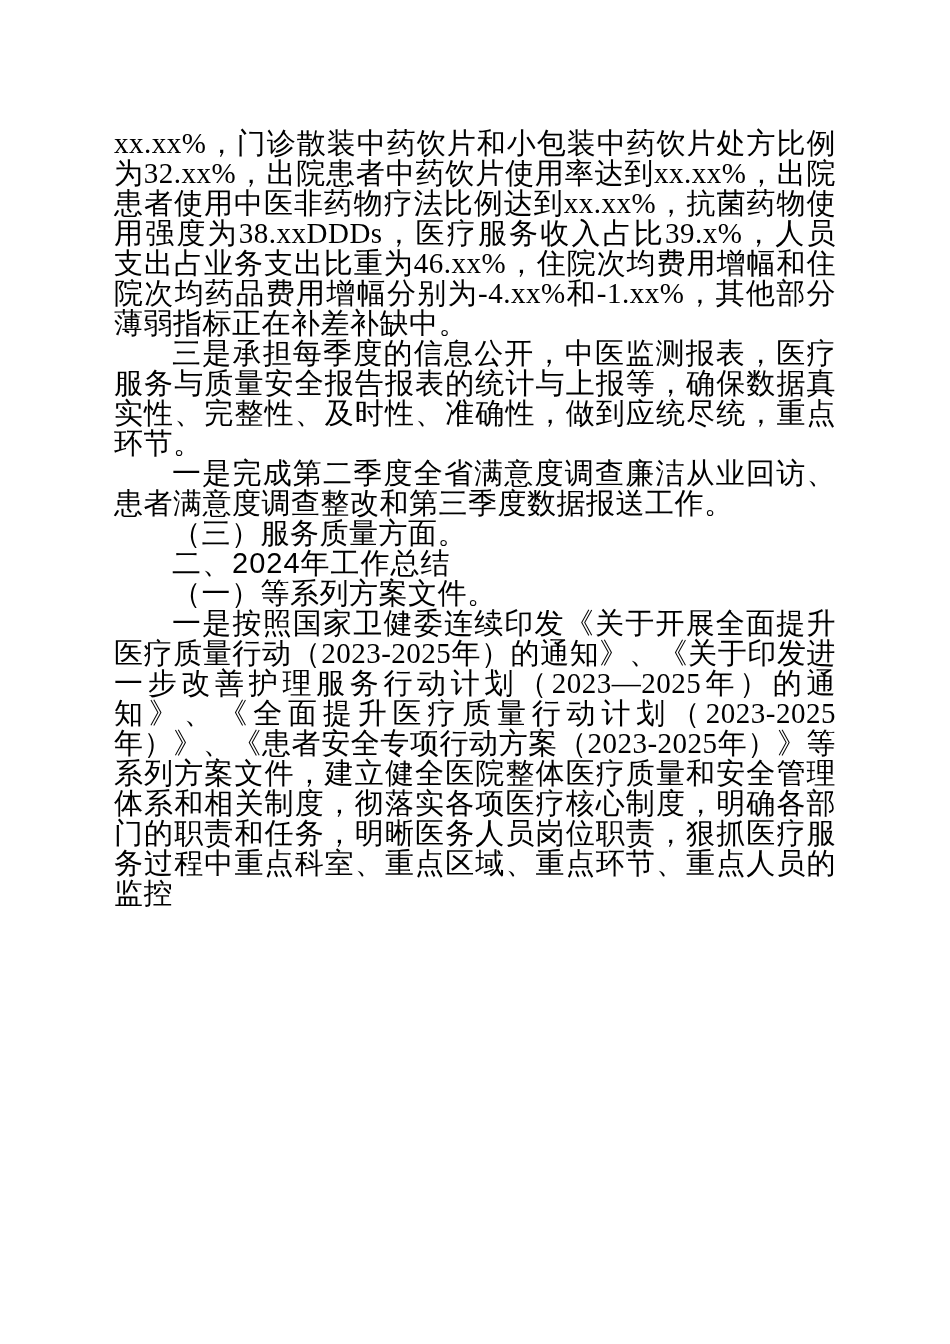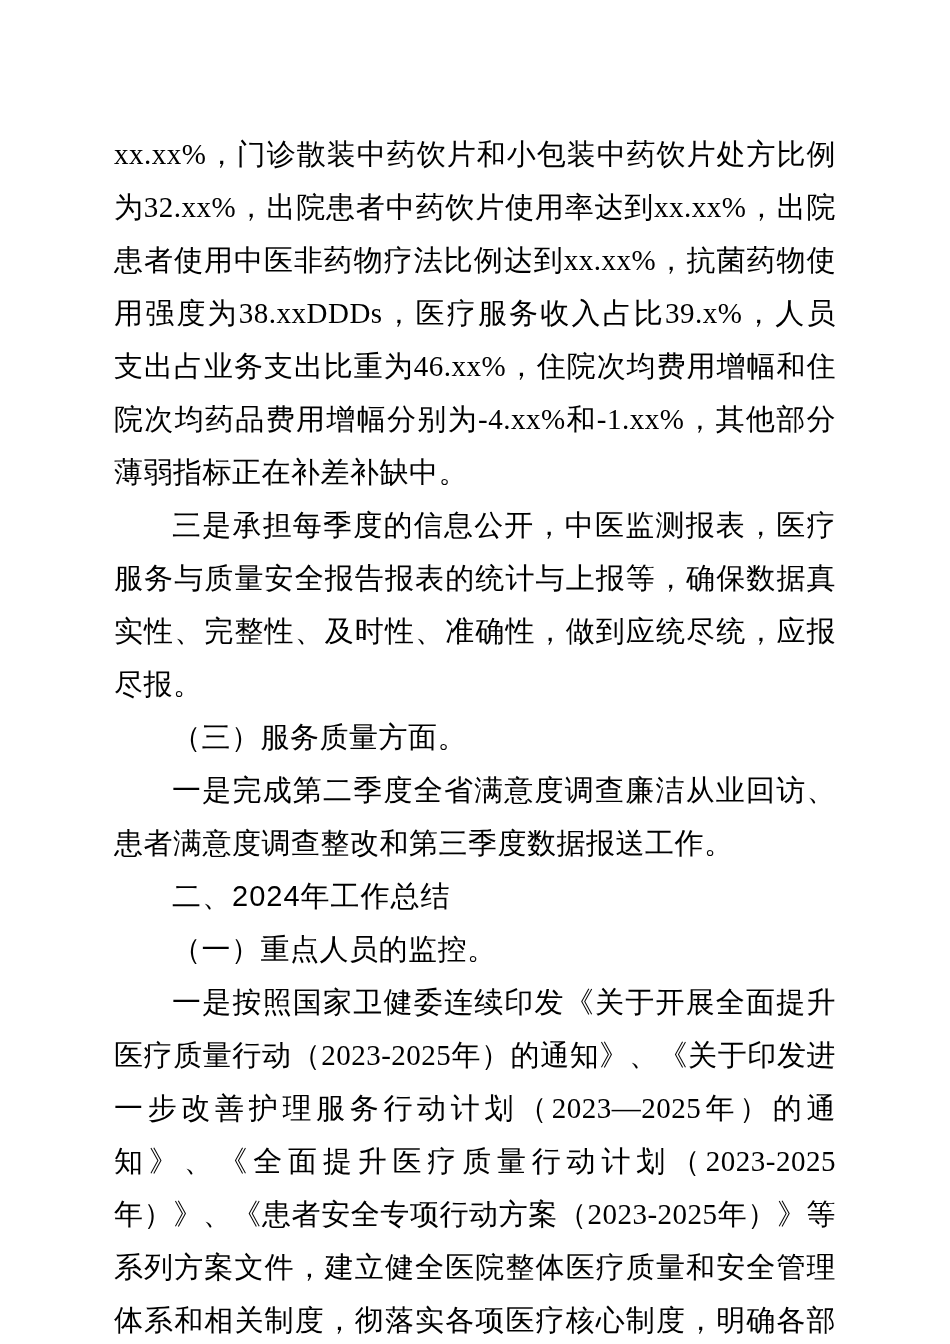--- a/index.html
+++ b/index.html
@@ -18,21 +18,21 @@
     box-sizing: border-box;
     width: 950px;
     height: 1344px;
     padding: 128px 114px 60px 114px;
     background: #ffffff;
   }
   .doc p {
     margin: 0;
     padding: 0;
     font-size: 29px;
-    line-height: 53px;
+    line-height: 30px;
     text-align: justify;
     text-justify: inter-ideograph;
     letter-spacing: 0.5px;
     word-break: break-all;
   }
   .doc p.indent {
     text-indent: 2em;
   }
   .doc p.continuation {
     text-indent: 0;
@@ -43,20 +43,20 @@
     font-family: "Liberation Sans", "DejaVu Sans", sans-serif;
     letter-spacing: 1px;
   }
 </style>
 </head>
 <body>
 
 <div class="page">
   <div class="doc">
     <p class="continuation">xx.xx%，门诊散装中药饮片和小包装中药饮片处方比例为32.xx%，出院患者中药饮片使用率达到xx.xx%，出院患者使用中医非药物疗法比例达到xx.xx%，抗菌药物使用强度为38.xxDDDs，医疗服务收入占比39.x%，人员支出占业务支出比重为46.xx%，住院次均费用增幅和住院次均药品费用增幅分别为-4.xx%和-1.xx%，其他部分薄弱指标正在补差补缺中。</p>
-    <p class="indent">三是承担每季度的信息公开，中医监测报表，医疗服务与质量安全报告报表的统计与上报等，确保数据真实性、完整性、及时性、准确性，做到应统尽统，应报尽报。</p>
+    <p class="indent">三是承担每季度的信息公开，中医监测报表，医疗服务与质量安全报告报表的统计与上报等，确保数据真实性、完整性、及时性、准确性，做到应统尽统，重点环节。</p>
+    <p class="indent">一是完成第二季度全省满意度调查廉洁从业回访、患者满意度调查整改和第三季度数据报送工作。</p>
     <p class="indent">（三）服务质量方面。</p>
-    <p class="indent">一是完成第二季度全省满意度调查廉洁从业回访、患者满意度调查整改和第三季度数据报送工作。</p>
     <p class="heading">二、2024年工作总结</p>
-    <p class="indent">（一）重点人员的监控。</p>
+    <p class="indent">（一）等系列方案文件。</p>
     <p class="indent">一是按照国家卫健委连续印发《关于开展全面提升医疗质量行动（2023-2025年）的通知》、《关于印发进一步改善护理服务行动计划（2023—2025年）的通知》、《全面提升医疗质量行动计划（2023-2025年）》、《患者安全专项行动方案（2023-2025年）》等系列方案文件，建立健全医院整体医疗质量和安全管理体系和相关制度，彻落实各项医疗核心制度，明确各部门的职责和任务，明晰医务人员岗位职责，狠抓医疗服务过程中重点科室、重点区域、重点环节、重点人员的监控</p>
   </div>
 </div>
 
 </body></html>

